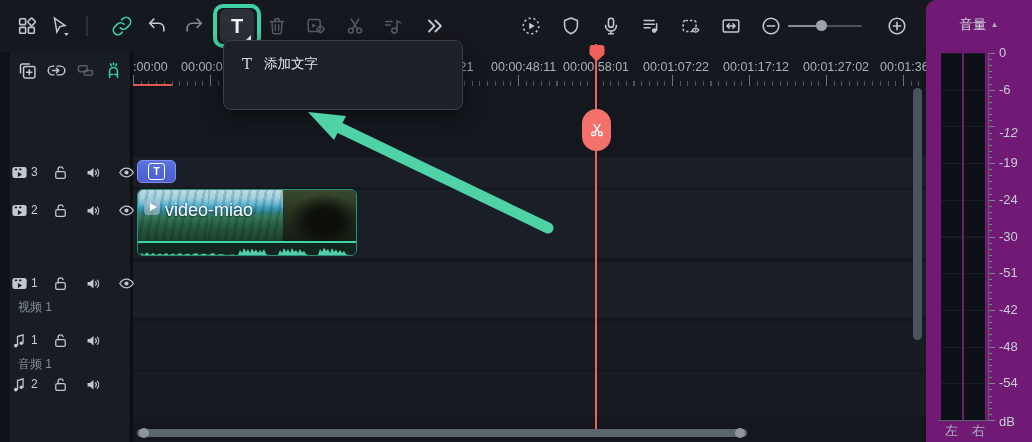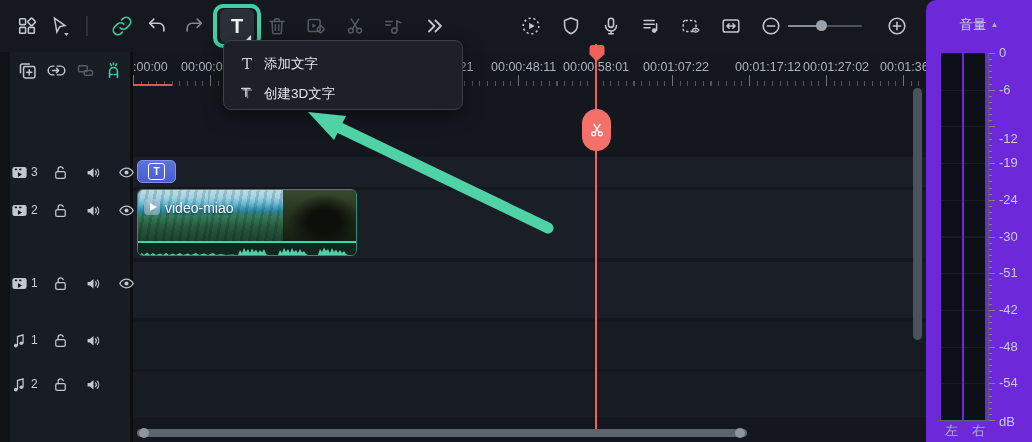--- a/index.html
+++ b/index.html
@@ -57,42 +57,42 @@
       repeating-linear-gradient(100deg,rgba(0,0,0,.14) 0 3px,transparent 3px 8px),
       linear-gradient(180deg,#bcdde7 0%,#9fd2e2 16%,#63b7d2 28%,#3a98b8 36%,#2f7f86 44%,#347a5c 52%,#2c6647 64%,#245239 80%,#1d4230 100%);}
   .thumb.person{background:
       radial-gradient(ellipse at 55% 62%,#0c0f0a 0 26%,transparent 62%),
       linear-gradient(180deg,#394a2e 0%,#27331f 45%,#161e11 100%);}
   .clip-topline{position:absolute;left:0;top:51px;width:100%;height:2px;background:#3bd6ab;}
   .clip-wave{position:absolute;left:0;top:53px;width:100%;height:14px;background:#12251e;}
   .clip-badge{position:absolute;left:6px;top:9px;width:16px;height:16px;border-radius:4px;background:rgba(190,200,210,.55);
               display:flex;align-items:center;justify-content:center;}
   .clip-badge .tri{width:0;height:0;border-top:4px solid transparent;border-bottom:4px solid transparent;border-left:7px solid #fff;margin-left:2px;}
-  .clip-name{position:absolute;left:27px;top:10px;font-size:14px;color:#fff;text-shadow:0 1px 2px rgba(0,0,0,.65);}
+  .clip-name{position:absolute;left:27px;top:10px;font-size:18px;color:#fff;text-shadow:0 1px 2px rgba(0,0,0,.65);}
   
   .ph-line{position:absolute;left:595px;top:44px;width:2px;height:385px;background:#f2605c;z-index:40;}
   .ph-pin{position:absolute;left:588px;top:44px;z-index:41;}
   .ph-scissors{position:absolute;left:582px;top:109px;width:29px;height:42px;border-radius:15px;background:#f4706b;
                display:flex;align-items:center;justify-content:center;z-index:41;}
   .ph-scissors svg{width:18px;height:18px;color:#fff;}
   
   .hscroll{position:absolute;left:137px;top:429px;width:610px;height:8px;background:#5c646e;border-radius:4px;z-index:45;}
   .hscroll .knob{position:absolute;top:-1px;width:10px;height:10px;border-radius:50%;background:#8d959f;}
   .vscroll{position:absolute;left:913px;top:88px;width:9px;height:252px;background:#49525d;border-radius:5px;z-index:45;}
   
   .menu{position:absolute;left:223px;top:40px;width:240px;height:70px;background:#1d2127;border:1px solid #394049;
         border-radius:8px;box-shadow:0 6px 18px rgba(0,0,0,.5);z-index:70;box-sizing:border-box;}
   .menu-item{position:absolute;left:0;width:100%;height:26px;display:flex;align-items:center;padding-left:14px;box-sizing:border-box;}
   .menu-item .mi-icon{width:18px;display:flex;justify-content:center;color:#cfd4db;}
   .menu-item .mi-label{font-size:13.5px;color:#e2e6ea;margin-left:8px;}
   .serifT{font-family:"DejaVu Serif",serif;font-size:15px;color:#d8dde3;}
   
   .arrow-overlay{position:absolute;left:0;top:0;width:1032px;height:442px;pointer-events:none;z-index:80;}
   
-  .vol-panel{position:absolute;left:926px;top:0;width:106px;height:442px;background:#6d28d9;
+  .vol-panel{position:absolute;left:926px;top:0;width:106px;height:442px;background:#701a75;
              border-top-left-radius:10px;z-index:50;}
   .vol-title{position:absolute;left:0;top:16px;width:100%;text-align:center;font-size:13.5px;color:#ccd2da;}
   .vol-title .up{font-size:8px;color:#aab1ba;vertical-align:2px;margin-left:4px;}
   .meter-bar{position:absolute;top:53px;width:21px;height:367px;background:#0d1117;
              background-image:repeating-linear-gradient(to bottom,rgba(255,255,255,.05) 0 1px,transparent 1px 36.7px);}
   .meter-baseline{position:absolute;left:12px;top:420px;width:52px;height:1px;background:#596069;}
   .meter-scale{position:absolute;left:62px;top:53px;width:44px;height:368px;}
   .meter-axis{position:absolute;left:0;top:0;width:1px;height:368px;background:#596069;}
   .meter-scale .tick{position:absolute;left:1px;width:3px;height:1px;background:#7b828c;}
   .meter-scale .tick.major{width:6px;}
@@ -296,21 +296,21 @@
   </div>
 
   <div class="ruler">
     <div>
         <span class="ruler-label" style="left: 0px;">:00:00</span>
         <span class="ruler-label" style="left: 48px;">00:00:09</span>
         <span class="ruler-label" style="left: 323px;">:21</span>
         <span class="ruler-label" style="left: 358px;">00:00:48:11</span>
         <span class="ruler-label" style="left: 430px;">00:00:58:01</span>
         <span class="ruler-label" style="left: 510px;">00:01:07:22</span>
-        <span class="ruler-label" style="left: 590px; margin-left: 12px;">00:01:17:12</span>
+        <span class="ruler-label" style="left: 590px;">00:01:17:12</span>
         <span class="ruler-label" style="left: 670px;">00:01:27:02</span>
         <span class="ruler-label" style="left: 747px;">00:01:36</span>
       </div>
     <div class="ruler-ticks"></div>
     <div class="ruler-red"></div>
   </div>
 
   <div class="toolbar">
     <div class="tb-icon c-norm" style="left:14px">
         <svg>
@@ -486,35 +486,37 @@
       <svg class="c-norm th-gap1">
           <use href="#sym-lock"></use>
         </svg>
       <svg class="c-norm th-gap2">
           <use href="#sym-speaker"></use>
         </svg>
       <svg class="c-norm th-gap3">
           <use href="#sym-eye"></use>
         </svg>
     </div>
+    <div class="th-label">视频 1</div>
   </div>
 
   <div class="track-head" style="top:326px">
     <div class="th-row">
       <svg class="c-norm">
           <use href="#sym-audiotrack"></use>
         </svg>
       <span class="th-num">1</span>
       <svg class="c-norm th-gap1">
           <use href="#sym-lock"></use>
         </svg>
       <svg class="c-norm th-gap2">
           <use href="#sym-speaker"></use>
         </svg>
     </div>
+    <div class="th-label">音频 1</div>
   </div>
 
   <div class="track-head" style="top:370px">
     <div class="th-row">
       <svg class="c-norm">
           <use href="#sym-audiotrack"></use>
         </svg>
       <span class="th-num">2</span>
       <svg class="c-norm th-gap1">
           <use href="#sym-lock"></use>
@@ -560,28 +562,20 @@
   <div class="hscroll">
     <div class="knob" style="left:2px"></div>
     <div class="knob" style="left:598px"></div>
   </div>
   <div class="vscroll"></div>
 
   <div class="menu">
     <div class="menu-item" style="top:10px">
       <span class="mi-icon serifT">T</span>
       <span class="mi-label">添加文字</span>
-    </div>
-    <div class="menu-item" style="top:40px">
-      <span class="mi-icon">
-        <svg width="18" height="18" viewBox="0 0 24 24">
-            <use href="#sym-t3d"></use>
-          </svg>
-      </span>
-      <span class="mi-label">创建3D文字</span>
     </div>
   </div>
 
   <svg class="arrow-overlay">
     <line x1="548" y1="228" x2="338" y2="127" stroke="#4fd3a6" stroke-width="11" stroke-linecap="round"></line>
     <polygon points="308,112 346,116 334,140" fill="#4fd3a6"></polygon>
   </svg>
 
   <div class="vol-panel">
     <div class="vol-title">
@@ -600,21 +594,21 @@
         <div class="tick" style="top: 24.4667px;"></div>
         <div class="tick" style="top: 30.5833px;"></div>
         <div class="tick major" style="top: 36.7px;"></div>
         <span class="tick-label" style="top: 36.7px;">-6</span>
         <div class="tick" style="top: 42.8167px;"></div>
         <div class="tick" style="top: 48.9333px;"></div>
         <div class="tick" style="top: 55.05px;"></div>
         <div class="tick" style="top: 61.1667px;"></div>
         <div class="tick" style="top: 67.2833px;"></div>
         <div class="tick major" style="top: 73.4px;"></div>
-        <span class="tick-label" style="top: 86px;">-12</span>
+        <span class="tick-label" style="top: 80px; font-style: italic;">-12</span>
         <div class="tick" style="top: 79.5167px;"></div>
         <div class="tick" style="top: 85.6333px;"></div>
         <div class="tick" style="top: 91.75px;"></div>
         <div class="tick" style="top: 97.8667px;"></div>
         <div class="tick" style="top: 103.983px;"></div>
         <div class="tick major" style="top: 110.1px;"></div>
         <span class="tick-label" style="top: 110.1px;">-19</span>
         <div class="tick" style="top: 116.217px;"></div>
         <div class="tick" style="top: 122.333px;"></div>
         <div class="tick" style="top: 128.45px;"></div>

